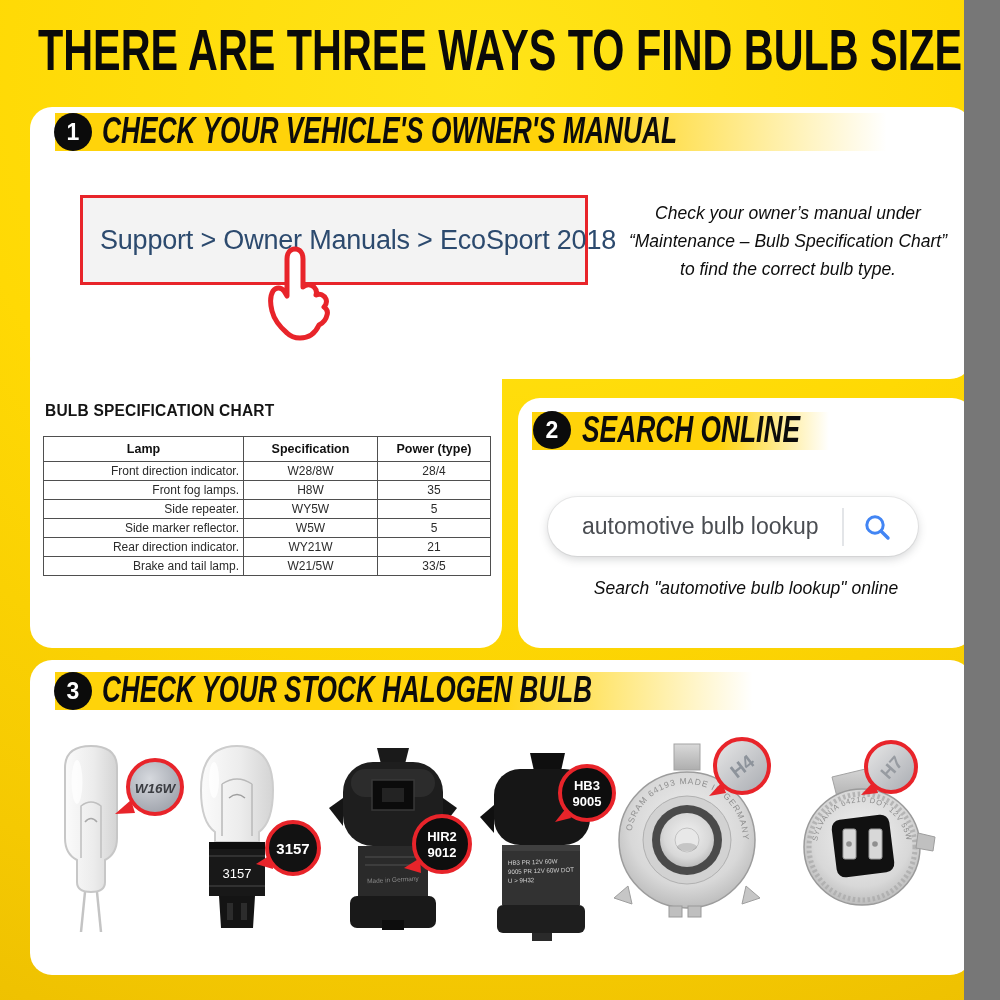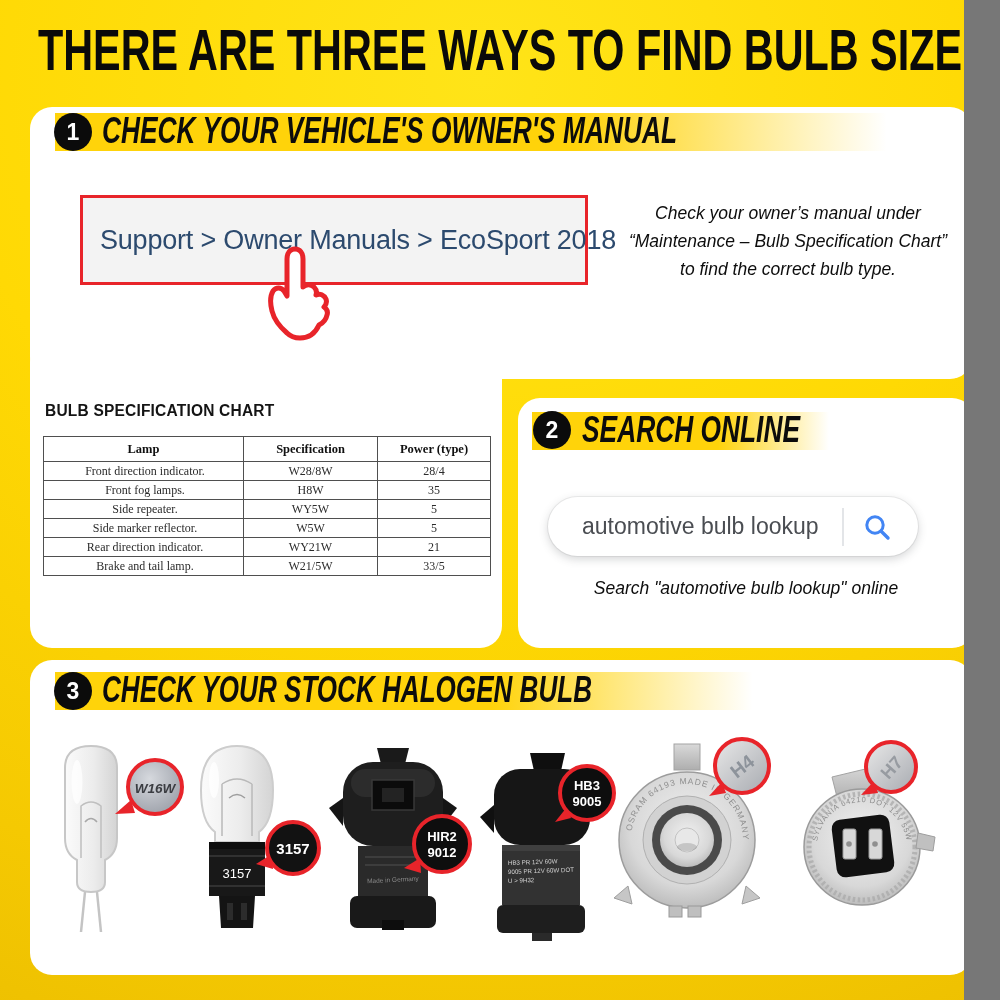--- a/index.html
+++ b/index.html
@@ -38,23 +38,23 @@
   .crumb-text{ padding-left:17px; font-size:27px; color:#2c4a6e; letter-spacing:-0.2px; white-space:nowrap; }
   .hand{ position:absolute; left:230px; top:138px; z-index:3; }
 
   .note{ position:absolute; left:568px; top:92px; width:380px; text-align:center;
     font-style:italic; font-weight:500; font-size:17.5px; line-height:28px; color:#0d0d0d; }
 
   .chart-title{ position:absolute; left:15px; top:62px; font-size:16px; font-weight:bold;
     color:#141414; letter-spacing:0.2px; transform:scaleX(0.97); transform-origin:left; }
   table.spec{ position:absolute; left:13px; top:96px; border-collapse:collapse; background:#fff; }
   table.spec th, table.spec td{ border:1.5px solid #4f4f4f; font-size:12px; color:#2b2b2b;
-    text-align:center; height:19px; padding:0 4px;font-family:Liberation Serif, serif; }
+    text-align:center; height:19px; padding:0 4px; }
   table.spec th{ font-size:12.5px; height:25px; font-weight:bold; color:#111; }
-  table.spec td.lamp{ text-align:center; padding-left:7px;margin-left:15px; }
+  table.spec td.lamp{ text-align:right; padding-left:7px;margin-left:15px; }
 
   .pill{ position:absolute; left:30px; top:99px; width:370px; height:59px; background:#fff;
     border-radius:30px; box-shadow:0 3px 10px rgba(60,64,67,0.22), 0 0 0 1px #f0f0f0;
     display:flex; align-items:center; }
   .pill input{ border:none; outline:none; background:transparent; margin-left:34px; width:258px;
     font-size:23px; color:#4a4d52; font-family:"Liberation Sans", sans-serif; }
   .pill .divider{ width:2px; height:38px; background:#e3e5e8; margin-left:2px; }
   .pill .mag{ margin-left:18px; }
   .caption{ position:absolute; left:0; top:180px; width:100%; text-align:center;
     font-style:italic; font-weight:500; font-size:17.5px; color:#0d0d0d; }

